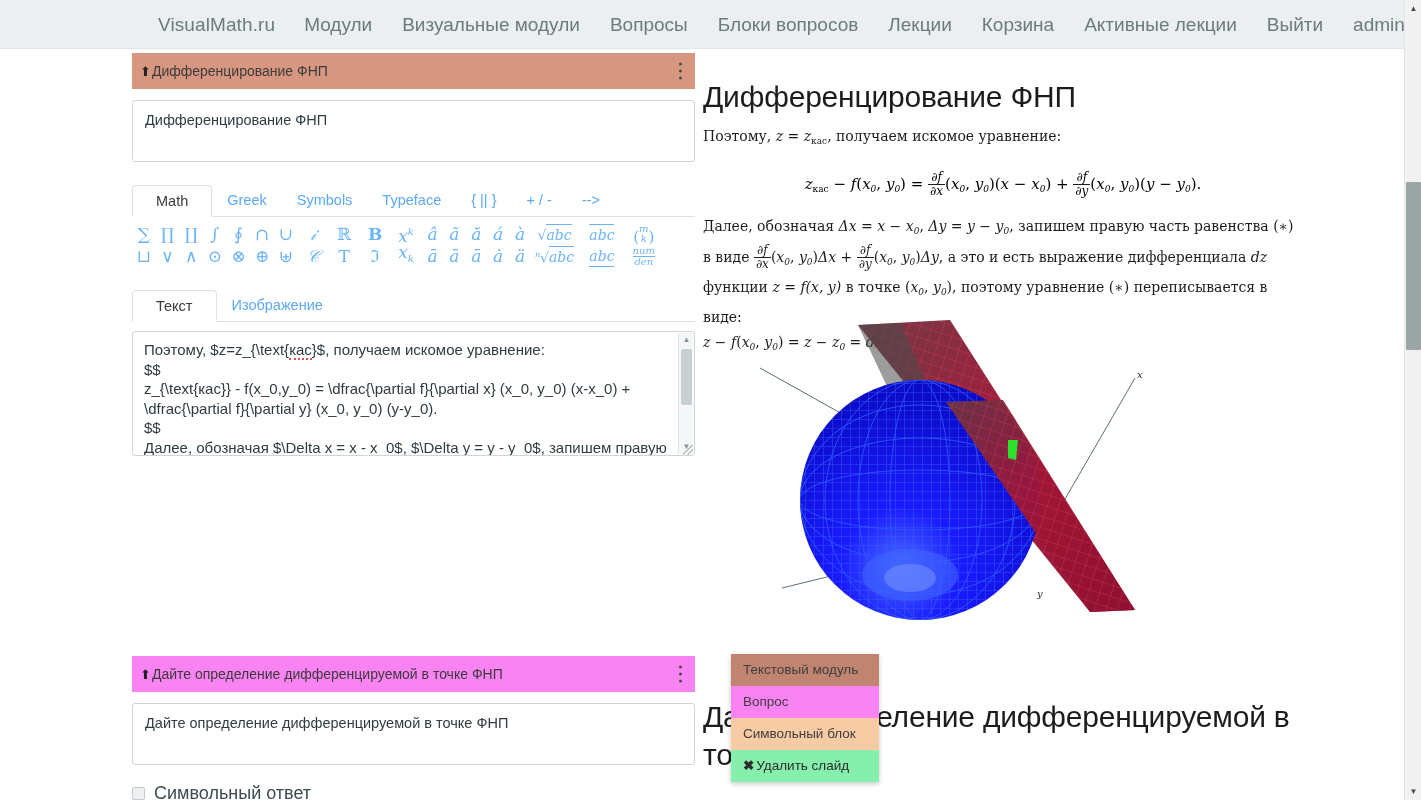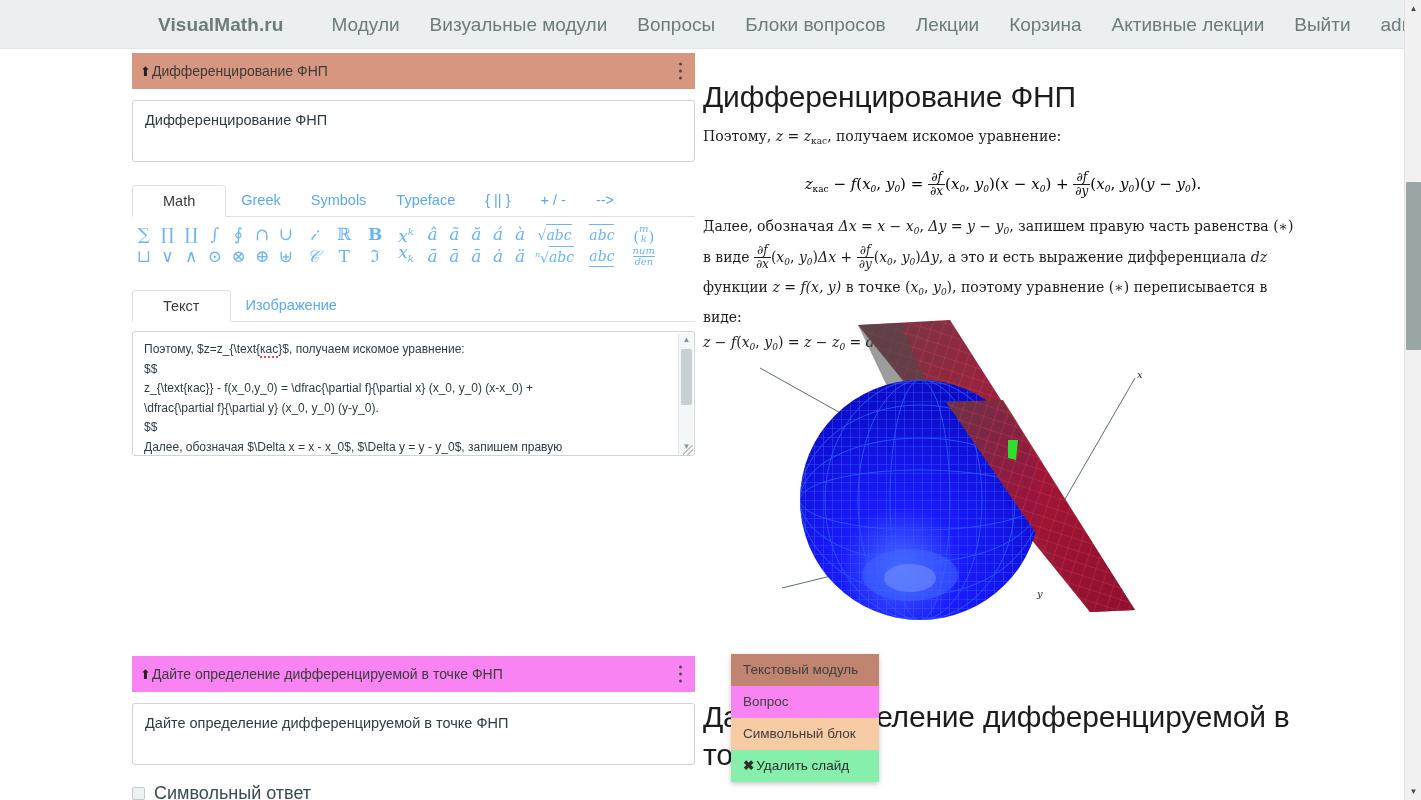--- a/index.html
+++ b/index.html
@@ -18,23 +18,22 @@
     background: #eceff0;
     border-bottom: 1px solid #e2e6e7;
   }
   .nav-inner {
     position: absolute; left: 158px; top: 0;
     height: 49px;
     display: flex; align-items: center;
   }
   .brand {
     font-size: 19px; color: #6b7b7e;
-    margin-right: 33px; letter-spacing: .1px;
-    cursor: pointer;
-    font-weight: bold;
+    margin-right: 14px; letter-spacing: .1px;
+    cursor: pointer;
   }
   .nav-link {
     font-size: 19px; color: #6b7b7e;
     padding: 0 15px; cursor: pointer;
     white-space: nowrap;
   }
 
   
   .editor-col {
     position: absolute; left: 132px; top: 53px;
@@ -96,21 +95,21 @@
     line-height: 18px;
     white-space: nowrap;
   }
   .tab.active {
     color: #3a3a3a;
     background: #fff;
     border: 1px solid #dde1e3;
     border-bottom: 1px solid #fff;
     border-radius: 4px 4px 0 0;
     margin-bottom: -1px;
-    padding: 6px 30px;
+    padding: 6px 23px;
   }
 
   
   .palette {
     margin-top: 6px;
     width: 530px;
   }
   .sym-row {
     display: flex; align-items: center;
     height: 22px;
@@ -140,21 +139,21 @@
   .code-wrap {
     margin-top: 9px;
     position: relative;
     width: 563px; height: 125px;
   }
   .code-area {
     width: 563px; height: 125px;
     border: 1px solid #cfd4d6;
     border-radius: 3px;
     background: #fff;
-    font-size: 12px;
+    font-size: 15px;
     line-height: 19.5px;
     color: #2f3c42;
     padding: 8px 22px 8px 11px;
     resize: none;
     overflow: hidden;
     font-family: "Liberation Sans", sans-serif;
     outline: none;
     white-space: pre-wrap;
   }
   .misspell { border-bottom: 2px dotted #e04b4b; }

